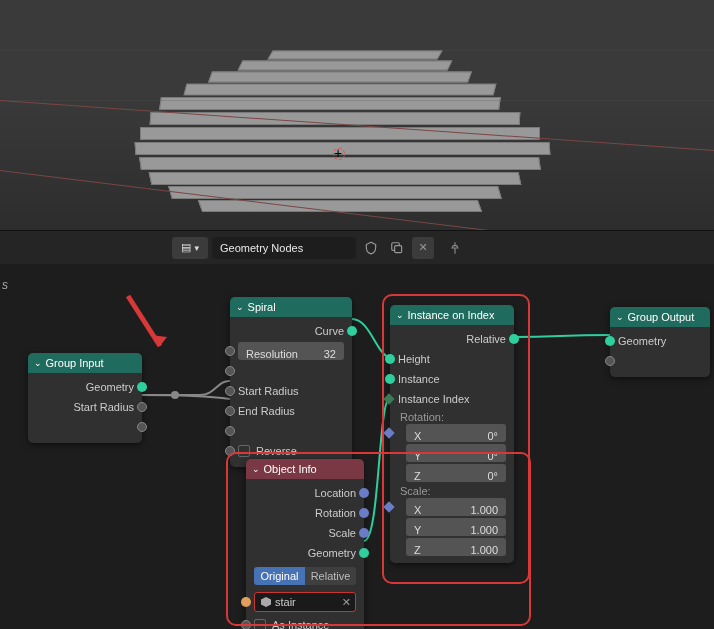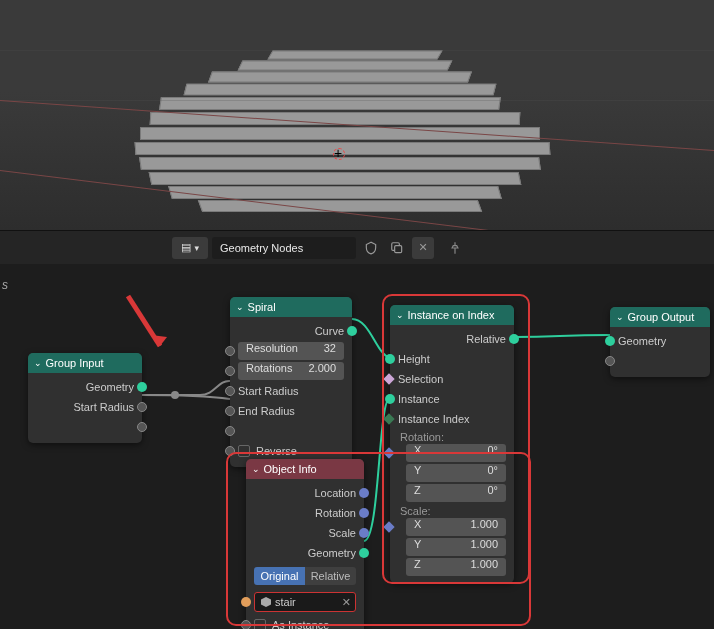--- a/index.html
+++ b/index.html
@@ -104,21 +104,21 @@
   .row {
     height:20px;
     display:flex; align-items:center;
     padding:0 8px;
     position:relative;
     font-size:11px;
   }
   .row.right { justify-content:flex-end; }
   .val-pill {
     background:#545454; border-radius:3px;
-    display:flex; justify-content:space-between; align-items:flex-start;
+    display:flex; justify-content:space-between; align-items:flex-end;
     padding:0 8px;
     height:18px;
     color:#ddd;
   }
   .val-full { flex:1; }
   .socket {
     position:absolute;
     width:10px; height:10px;
     border-radius:50%;
     top:50%; transform:translateY(-50%);
@@ -287,24 +287,20 @@
       </div>
       <div class="row">
         <span class="socket sock-l sock-gray"></span>
         <div class="val-pill val-full">
           <span>Resolution</span>
           <span>32</span>
         </div>
       </div>
       <div class="row">
         <span class="socket sock-l sock-gray"></span>
-        <div class="val-pill val-full">
-          <span>Rotations</span>
-          <span>2.000</span>
-        </div>
       </div>
       <div class="row">
         <span class="socket sock-l sock-gray"></span>
         <span>Start Radius</span>
       </div>
       <div class="row">
         <span class="socket sock-l sock-gray"></span>
         <span>End Radius</span>
       </div>
       <div class="row">
@@ -368,24 +364,20 @@
     <div class="node-body">
       <div class="row right">
         <span>Relative</span>
         <span class="socket sock-r sock-geo"></span>
       </div>
       <div class="row">
         <span class="socket sock-l sock-geo"></span>
         <span>Height</span>
       </div>
       <div class="row">
-        <span class="socket sock-l sock-bool diamond"></span>
-        <span>Selection</span>
-      </div>
-      <div class="row">
         <span class="socket sock-l sock-geo"></span>
         <span>Instance</span>
       </div>
       <div class="row">
         <span class="socket sock-l sock-int diamond"></span>
         <span>Instance Index</span>
       </div>
       <div class="section-label">Rotation:</div>
       <div class="row" style="padding-left:16px">
         <span class="socket sock-l sock-vec diamond" style="left:-5px"></span>

